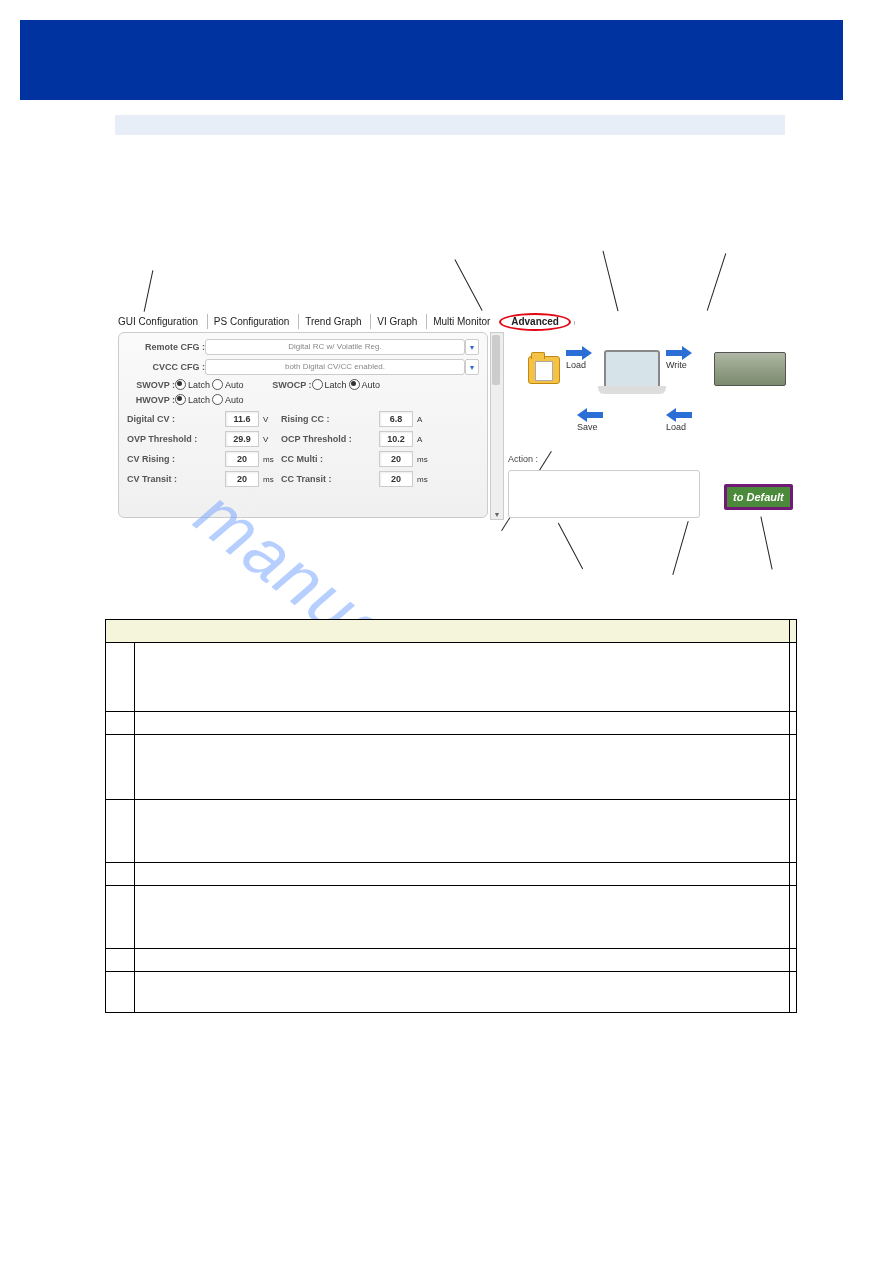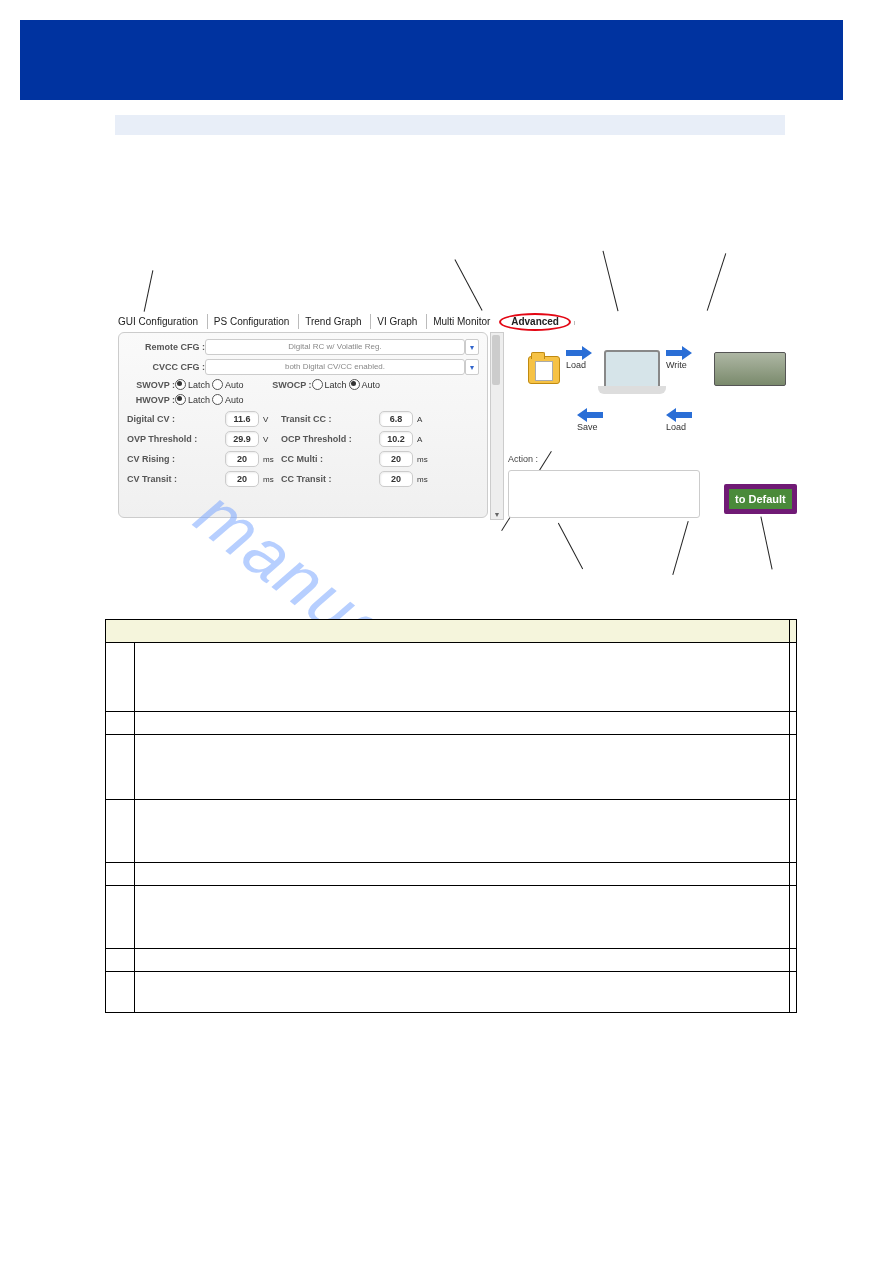--- a/index.html
+++ b/index.html
@@ -78,21 +78,21 @@
   .r { width:9px;height:9px;border:1px solid #555;border-radius:50%;display:inline-block;
        background:#fff; position:relative;}
   .r.on::after{content:"";position:absolute;top:1px;left:1px;width:5px;height:5px;
        background:#333;border-radius:50%;}
   .grid {
     display:grid; grid-template-columns: 78px 50px 14px 78px 50px 14px;
     gap:4px 4px; font-size:9px; align-items:center;
   }
   .glbl{ text-align:left; font-weight:bold; color:#555;}
   .num {
-    height:14px; border:1px solid #ccc; background:#fff; border-radius:5px;
+    height:14px; border:1px solid #ccc; background:#fff; border-radius:0;
     text-align:center; line-height:14px; font-weight:bold; color:#333;
     box-shadow: inset 1px 1px 2px rgba(0,0,0,.08);
     margin-left: 16px;
   }
   .unit{ font-size:8px; color:#333;}
   .scrollbar {
     position:absolute; top:332px; left:490px; width:12px; height:186px;
     background:#eee; border:1px solid #ccc;
   }
   .scrollbar .thumb{position:absolute;top:2px;left:1px;width:8px;height:50px;background:#ccc;border-radius:2px;}
@@ -106,21 +106,21 @@
     border-radius:3px; position:relative;
   }
   .laptop::after{content:"";position:absolute;bottom:-6px;left:-8px;width:68px;height:8px;background:#ddd;border-radius:0 0 6px 6px;}
   .arrow{width:26px;height:14px; display:block;}
   .folder{width:30px;height:26px;background:#f6c245;border:1px solid #c08a10;border-radius:3px;position:relative;}
   .folder::before{content:"";position:absolute;top:-5px;left:2px;width:12px;height:6px;background:#f6c245;border:1px solid #c08a10;border-bottom:none;border-radius:2px 2px 0 0;}
   .paper{position:absolute;top:4px;left:6px;width:16px;height:18px;background:#fff;border:1px solid #aaa;}
   .psu{width:70px;height:32px;background:linear-gradient(#aeb7a4,#7a8a6c);border:1px solid #555;border-radius:2px;}
   .btn-default{
     background:#4a8a3a;color:#fff;font-weight:bold;font-size:11px;
-    padding:4px 6px;border:5px solid #701a75;border-radius:2px;cursor:pointer;
+    padding:4px 6px;border:3px solid #701a75;border-radius:2px;cursor:pointer;font-style:italic;
   }
   .action-box{
     position:absolute; left:0; top:138px; width:190px; height:46px;
     background:#fff; border:1px solid #ccc; border-radius:3px;
   }
   .wm {
     position:absolute; left:50%; top:54%;
     transform: translate(-50%,-50%) rotate(38deg);
     font-size:70px; font-weight:300; color:#7da8ff; opacity:.55;
     pointer-events:none; letter-spacing:2px;
@@ -205,21 +205,21 @@
           <span>Latch</span>
         <span class="r"></span>
           <span>Auto</span>
       </div>
     </div>
 
     <div class="grid" style="margin-top:6px;">
       <div class="glbl">Digital CV :</div>
       <div class="num">11.6</div>
       <div class="unit">V</div>
-      <div class="glbl">Transit CC :</div>
+      <div class="glbl">Rising CC :</div>
       <div class="num">6.8</div>
       <div class="unit">A</div>
 
       <div class="glbl">OVP Threshold :</div>
       <div class="num">29.9</div>
       <div class="unit">V</div>
       <div class="glbl">OCP Threshold :</div>
       <div class="num">10.2</div>
       <div class="unit">A</div>
 

